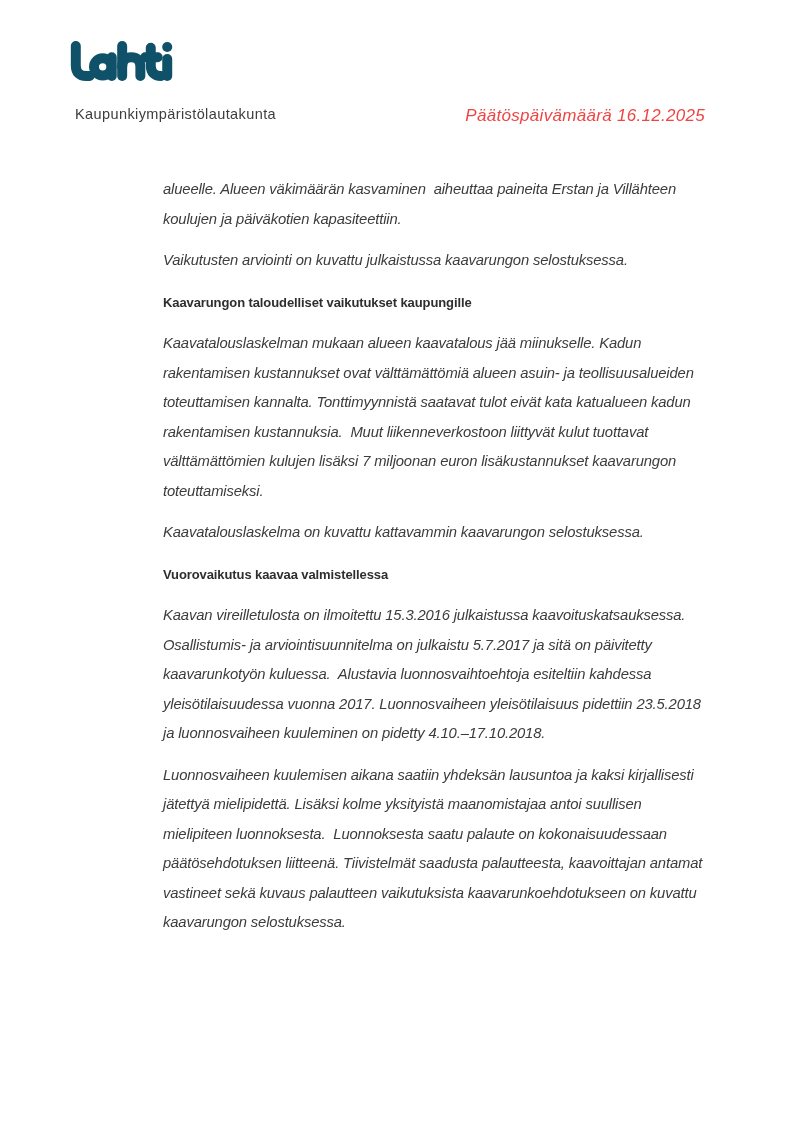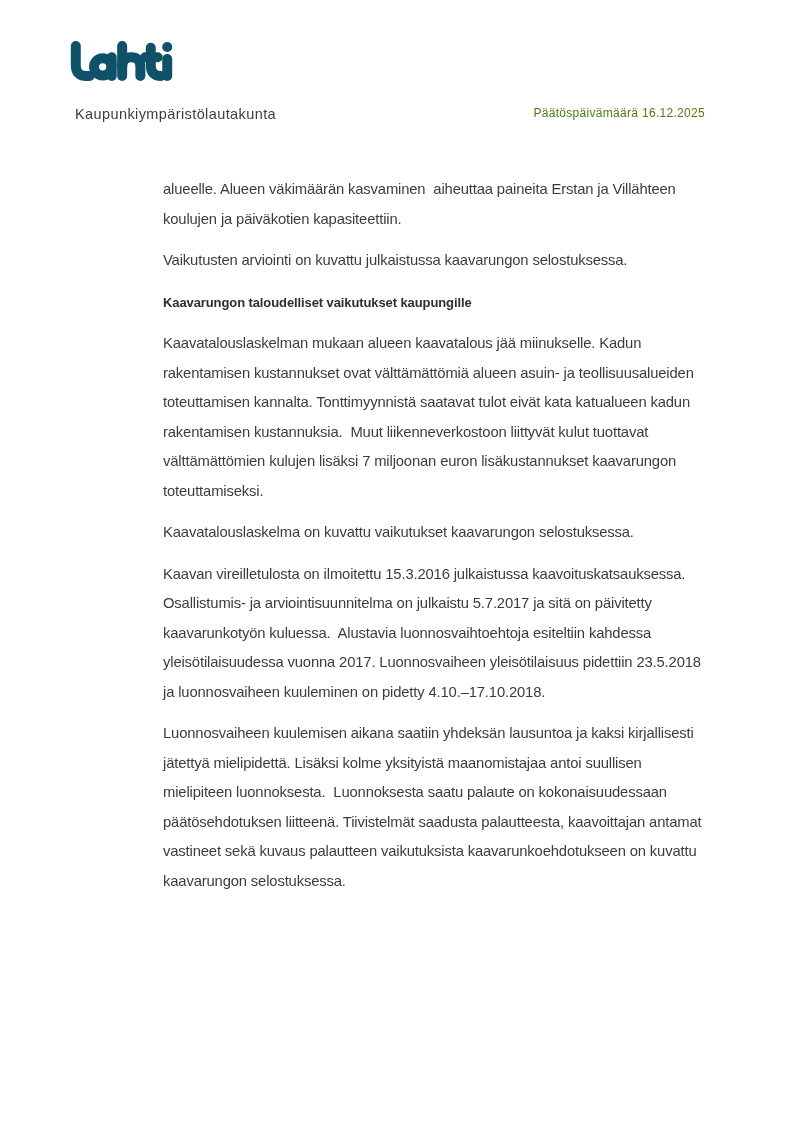--- a/index.html
+++ b/index.html
@@ -41,37 +41,39 @@
     left: 75px;
     top: 106px;
     font-size: 14.5px;
     letter-spacing: 0.4px;
     color: #3d3d3d;
   }
   .hdr-right {
     position: absolute;
     right: 88px;
     top: 106px;
-    font-size: 12px;
+    font-size: 17px;
     letter-spacing: 0.3px;
-    color: #4d7c0f;
+    color: #ef4444;
+    font-style: italic;
   }
   .content {
     position: absolute;
     left: 163px;
     top: 175px;
     width: 556px;
     font-size: 14.8px;
     line-height: 29.5px;
     letter-spacing: -0.15px;
     color: #3c3c3c;
   }
   .content p.doc-paragraph {
     margin: 0 7px 12px 0;
     white-space: pre-wrap;
+    font-style: italic;
   }
   .content h2.doc-heading {
     margin: 0 0 12px 0;
     font-size: 13px;
     line-height: 29.5px;
     font-weight: bold;
     color: #2e2e2e;
     letter-spacing: -0.1px;
   }
 </style>
@@ -98,18 +100,19 @@
   </div>
 
   <div class="hdr-left">Kaupunkiympäristölautakunta</div>
   <div class="hdr-right">Päätöspäivämäärä 16.12.2025</div>
 
   <main class="content">
       <p class="doc-paragraph">alueelle. Alueen väkimäärän kasvaminen  aiheuttaa paineita Erstan ja Villähteen koulujen ja päiväkotien kapasiteettiin.</p>
       <p class="doc-paragraph">Vaikutusten arviointi on kuvattu julkaistussa kaavarungon selostuksessa.</p>
       <h2 class="doc-heading">Kaavarungon taloudelliset vaikutukset kaupungille</h2>
       <p class="doc-paragraph">Kaavatalouslaskelman mukaan alueen kaavatalous jää miinukselle. Kadun rakentamisen kustannukset ovat välttämättömiä alueen asuin- ja teollisuusalueiden toteuttamisen kannalta. Tonttimyynnistä saatavat tulot eivät kata katualueen kadun rakentamisen kustannuksia.  Muut liikenneverkostoon liittyvät kulut tuottavat välttämättömien kulujen lisäksi 7 miljoonan euron lisäkustannukset kaavarungon toteuttamiseksi.</p>
-      <p class="doc-paragraph">Kaavatalouslaskelma on kuvattu vaikutukset kaavarungon selostuksessa.</p>
+      <p class="doc-paragraph">Kaavatalouslaskelma on kuvattu kattavammin kaavarungon selostuksessa.</p>
+      <h2 class="doc-heading">Vuorovaikutus kaavaa valmistellessa</h2>
       <p class="doc-paragraph">Kaavan vireilletulosta on ilmoitettu 15.3.2016 julkaistussa kaavoituskatsauksessa. Osallistumis- ja arviointisuunnitelma on julkaistu 5.7.2017 ja sitä on päivitetty kaavarunkotyön kuluessa.  Alustavia luonnosvaihtoehtoja esiteltiin kahdessa yleisötilaisuudessa vuonna 2017. Luonnosvaiheen yleisötilaisuus pidettiin 23.5.2018 ja luonnosvaiheen kuuleminen on pidetty 4.10.–17.10.2018.</p>
       <p class="doc-paragraph">Luonnosvaiheen kuulemisen aikana saatiin yhdeksän lausuntoa ja kaksi kirjallisesti jätettyä mielipidettä. Lisäksi kolme yksityistä maanomistajaa antoi suullisen mielipiteen luonnoksesta.  Luonnoksesta saatu palaute on kokonaisuudessaan päätösehdotuksen liitteenä. Tiivistelmät saadusta palautteesta, kaavoittajan antamat vastineet sekä kuvaus palautteen vaikutuksista kaavarunkoehdotukseen on kuvattu kaavarungon selostuksessa.</p>
     </main>
 
 </div>
 
 </body></html>

